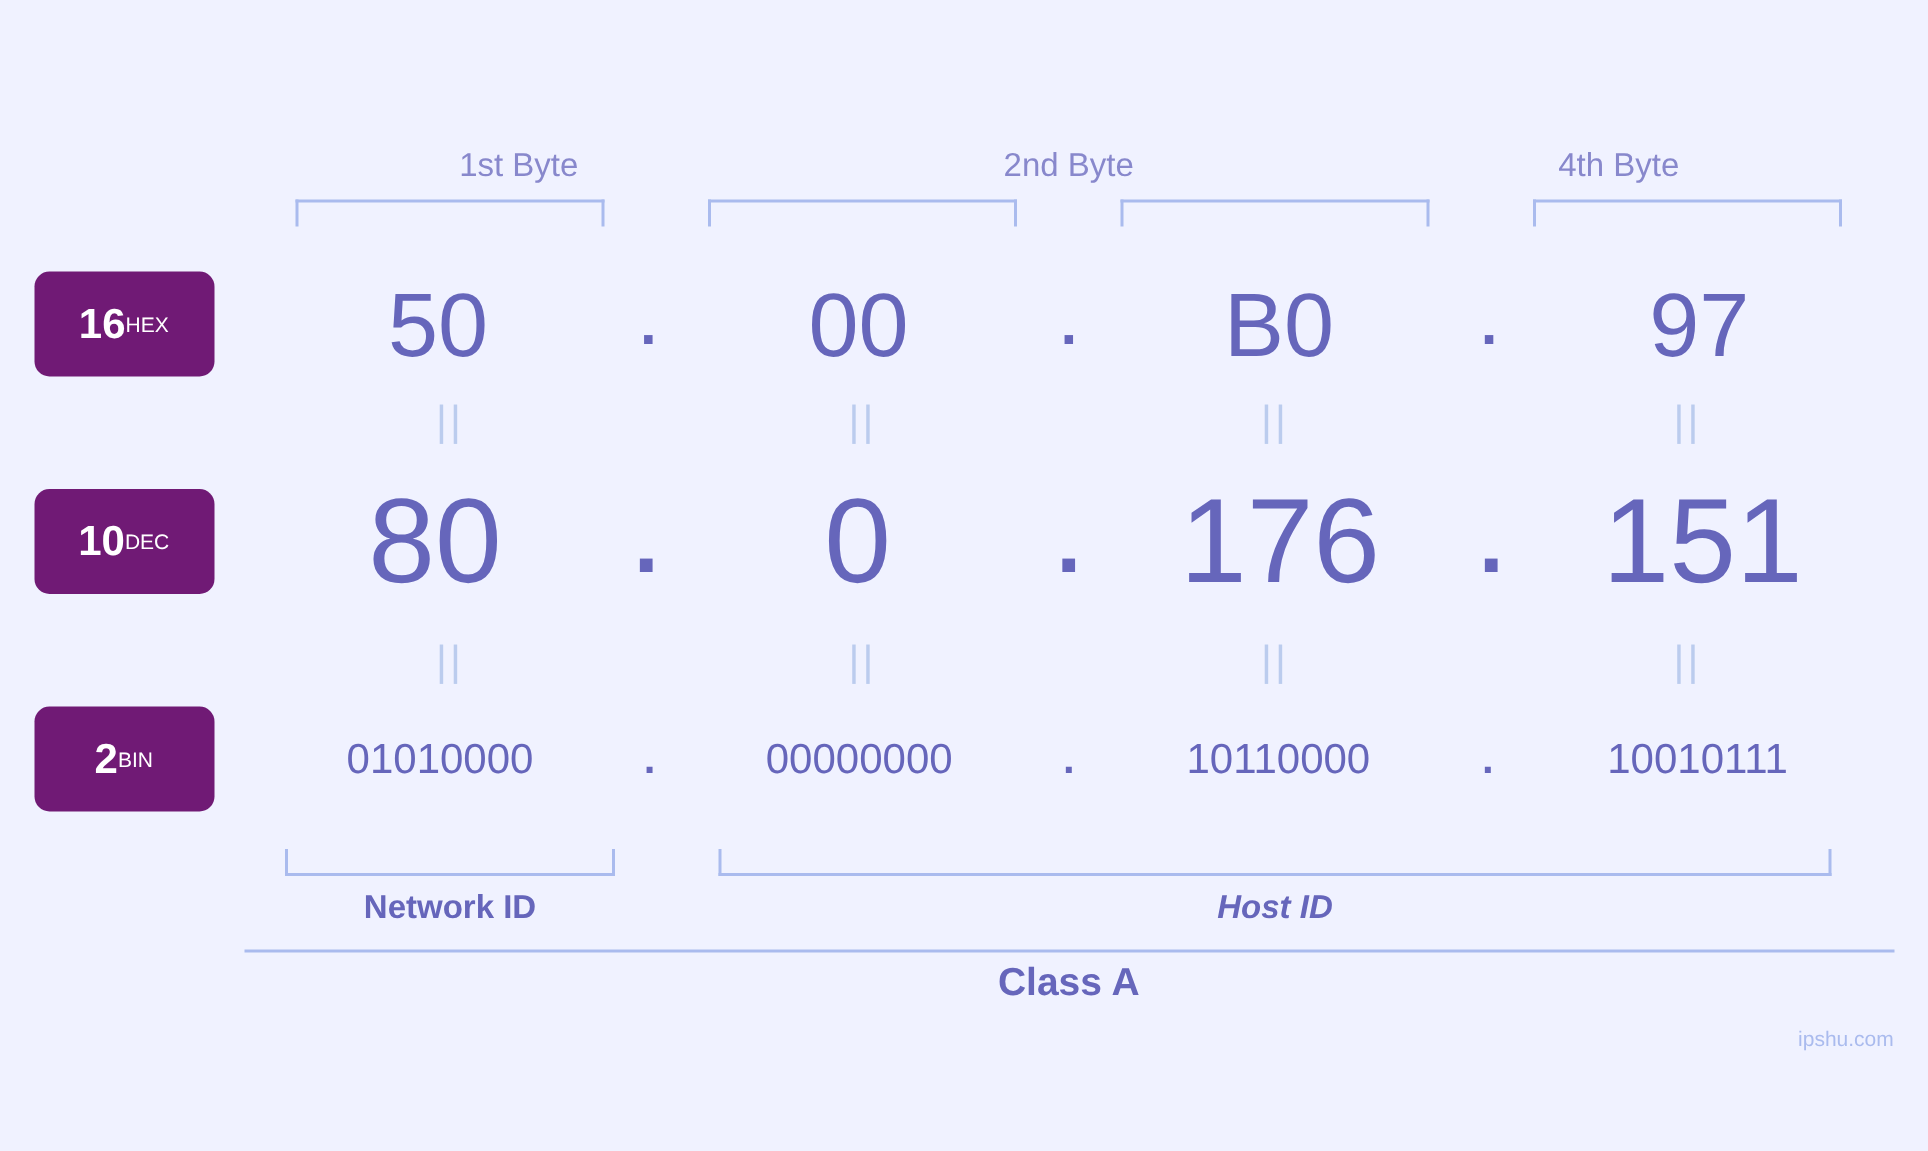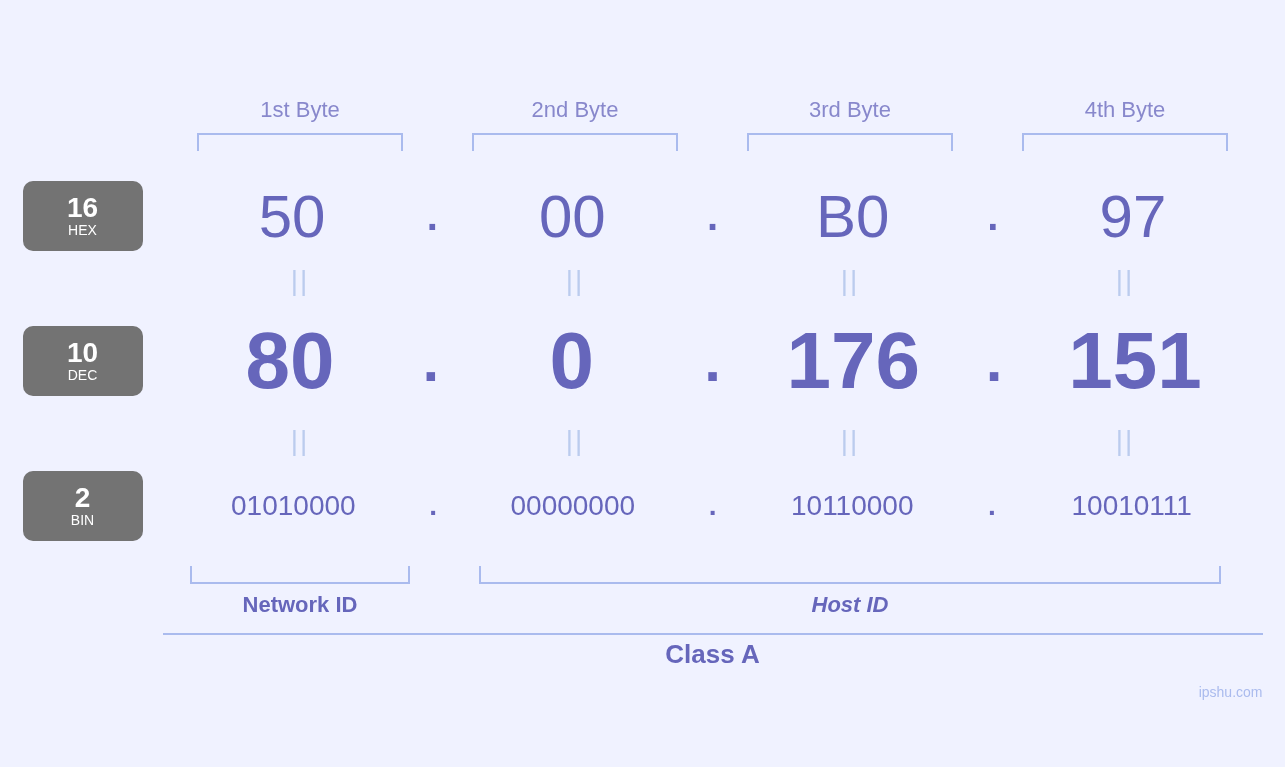--- a/index.html
+++ b/index.html
@@ -53,24 +53,24 @@
 
     .data-row {
       display: flex;
       align-items: center;
       height: 90px;
     }
 
     .label-box {
       width: 120px;
       height: 70px;
-      background: #737373;
+      background: #701a75;
       border-radius: 10px;
       display: flex;
-      flex-direction: column;
+      flex-direction: row;
       align-items: center;
       justify-content: center;
       color: white;
       margin-right: 20px;
     }
     .label-box .num {
       font-size: 28px;
       font-weight: bold;
       line-height: 1;
     }
@@ -91,21 +91,21 @@
       align-items: center;
       justify-content: center;
     }
 
     .byte-value {
       text-align: center;
       color: #6666bb;
       font-weight: 400;
     }
     .byte-value.hex { font-size: 60px; }
-    .byte-value.dec { font-size: 80px; font-weight: bold; }
+    .byte-value.dec { font-size: 80px; font-weight: normal; }
     .byte-value.bin { font-size: 28px; }
 
     .dot-sep {
       color: #6666bb;
       font-size: 60px;
       font-weight: bold;
       line-height: 1;
       padding: 0 5px;
     }
     .dot-sep.small {
@@ -193,21 +193,20 @@
     }
   </style>
 </head>
 <body>
 
 <div class="container">
 
   <div class="byte-headers">
     <div class="byte-header">1st Byte</div>
     <div class="byte-header">2nd Byte</div>
-    <div class="byte-header">3rd Byte</div>
     <div class="byte-header">4th Byte</div>
   </div>
 
   <div class="top-brackets">
     <div class="top-bracket">
         <div class="bracket-top"></div>
       </div>
     <div class="top-bracket">
         <div class="bracket-top"></div>
       </div>

